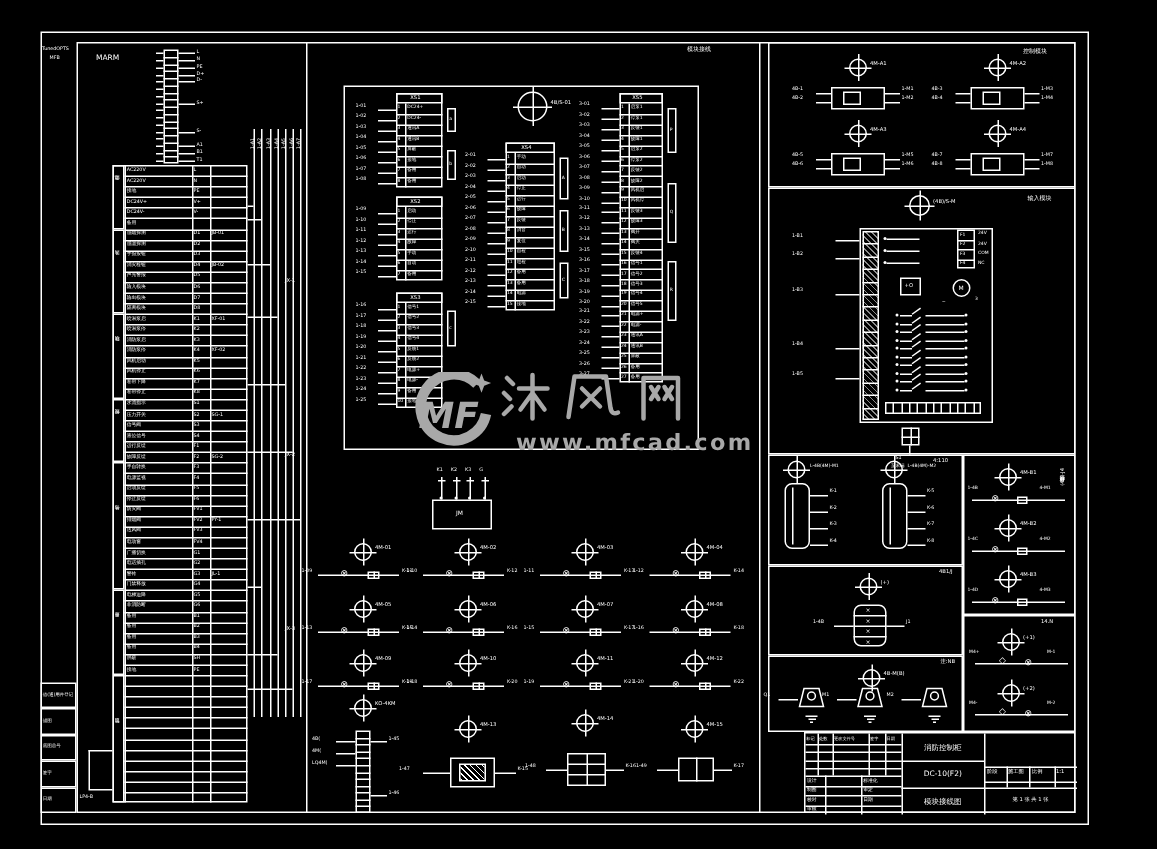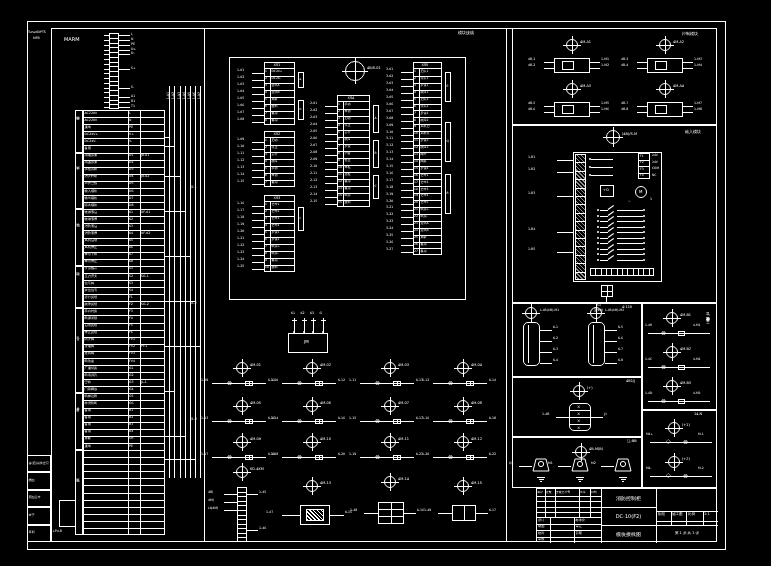--- a/index.html
+++ b/index.html
@@ -1229,20 +1229,36 @@
       <div class="abs ln" style="left: 674px; top: 453px; width: 1px; height: 18px;"></div>
       <div class="abs b circ" style="left: 668px; top: 456px; width: 12px; height: 12px;"></div>
       <div class="abs t " style="left: 682px; top: 458px; font-size: 3.5px;">(+2)</div>
       <div class="abs ln" style="left: 650px; top: 476px; width: 62px; height: 1px;"></div>
       <div class="abs t " style="left: 666px; top: 472px; font-size: 6px;">◇</div>
       <div class="abs t " style="left: 683px; top: 472.5px; font-size: 6px;">⊗</div>
       <div class="abs t " style="left: 646px; top: 467px; font-size: 3px;">M4-</div>
       <div class="abs t " style="left: 698px; top: 467px; font-size: 3px;">M-2</div>
     </div>
 
+  <div id="watermark">
+    <svg class="wm-logo" width="58" height="52" viewBox="0 0 58 52">
+      <path d="M46 8 A22 22 0 1 0 52 28" fill="none" stroke="#a8a8a8" stroke-width="7"></path>
+      <path d="M49 1 l1.8 4.6 4.6 1.8 -4.6 1.8 -1.8 4.6 -1.8 -4.6 -4.6 -1.8 4.6 -1.8 z" fill="#a8a8a8"></path>
+      <text x="7" y="37" font-size="24" font-weight="bold" font-style="italic" fill="#a8a8a8" font-family="DejaVu Sans, sans-serif">MF</text>
+    </svg>
+    <svg class="wm-site" width="140" height="38" viewBox="0 0 140 38" title="沐风网">
+      <g stroke="#a8a8a8" stroke-width="3" fill="none" stroke-linecap="round">
+        <path d="M6 6 l4 4 M4 16 l4 4 M4 30 l5 -5"></path>
+        <path d="M23 4 v29 M14 13 h19 M23 16 l-8 11 M23 16 l8 11"></path>
+        <path d="M51 5 h21 M51 5 l-4 27 M72 5 l3 21 q1 5 5 3 M56 13 l12 12 M68 13 l-12 12"></path>
+        <path d="M97 6 h23 M97 6 v27 M120 6 v27 M102 12 l5 8 M107 12 l-5 8 M111 12 l5 8 M116 12 l-5 8"></path>
+      </g>
+    </svg>
+    <div class="wm-url">www.mfcad.com</div>
+  </div>
 
   <div id="title-block" class="b">
     <div class="tb-cell cflex tb-txt" style="top:0;">消防控制柜</div>
     <div class="tb-cell cflex tb-txt" style="top:18px;">DC-10(F2)</div>
     <div class="tb-cell cflex tb-txt" style="top:36px;">模块接线图</div>
     <div class="abs t" style="left:121px;top:24px;font-size:3.5px;">阶段</div>
     <div class="abs t" style="left:135px;top:24px;font-size:3.5px;">施工图</div>
     <div class="abs t" style="left:151px;top:24px;font-size:3.5px;">比例</div>
     <div class="abs t" style="left:167px;top:24px;font-size:3.5px;">1:1</div>
     <div class="abs t cflex" style="left:120px;top:38px;width:60px;height:14px;font-size:3.5px;">第 1 张 共 1 张</div>

